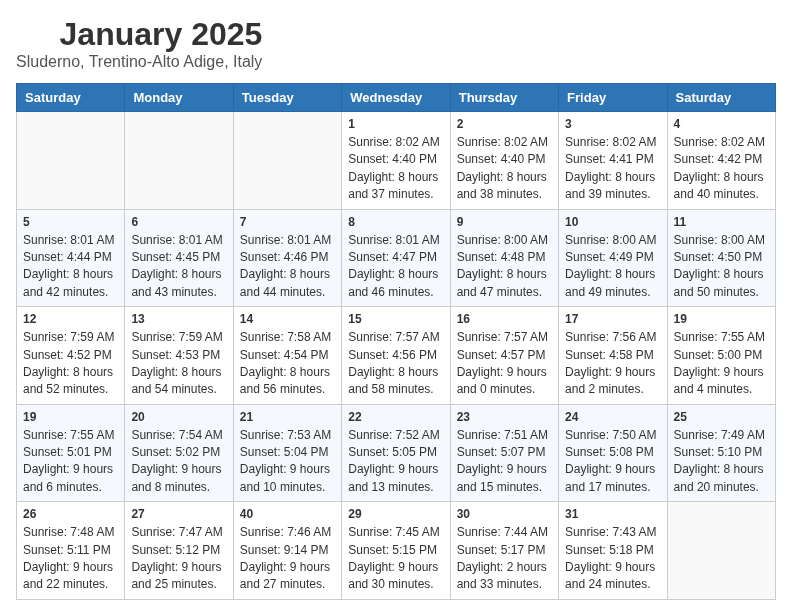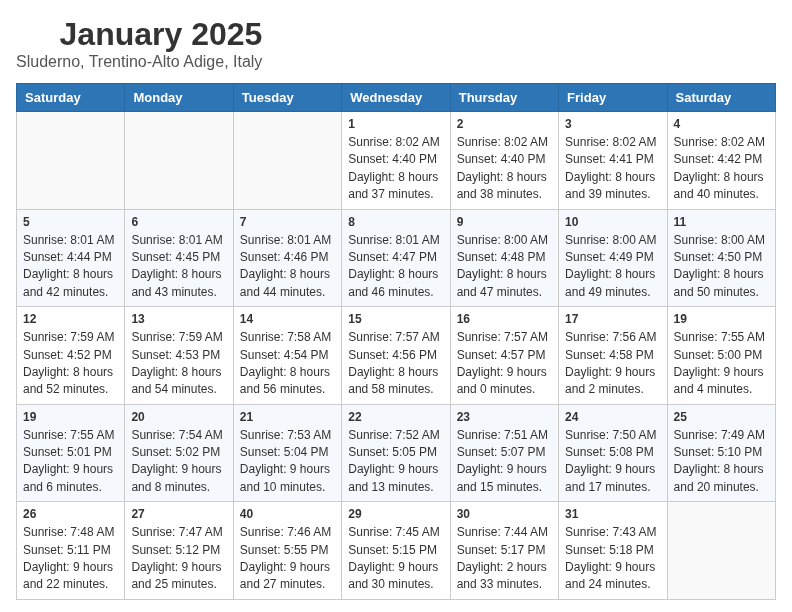--- a/index.html
+++ b/index.html
@@ -326,21 +326,21 @@
           <div class="day-info">
             <span>Sunrise: 7:47 AM</span><br>
             <span>Sunset: 5:12 PM</span><br>
             <span>Daylight: 9 hours and 25 minutes.</span>
           </div>
         </td>
         <td>
           <span class="day-number">40</span>
           <div class="day-info">
             <span>Sunrise: 7:46 AM</span><br>
-            <span>Sunset: 5:55 PM</span><br>
+            <span>Sunset: 9:14 PM</span><br>
             <span>Daylight: 9 hours and 27 minutes.</span>
           </div>
         </td>
         <td>
           <span class="day-number">29</span>
           <div class="day-info">
             <span>Sunrise: 7:45 AM</span><br>
             <span>Sunset: 5:15 PM</span><br>
             <span>Daylight: 9 hours and 30 minutes.</span>
           </div>

